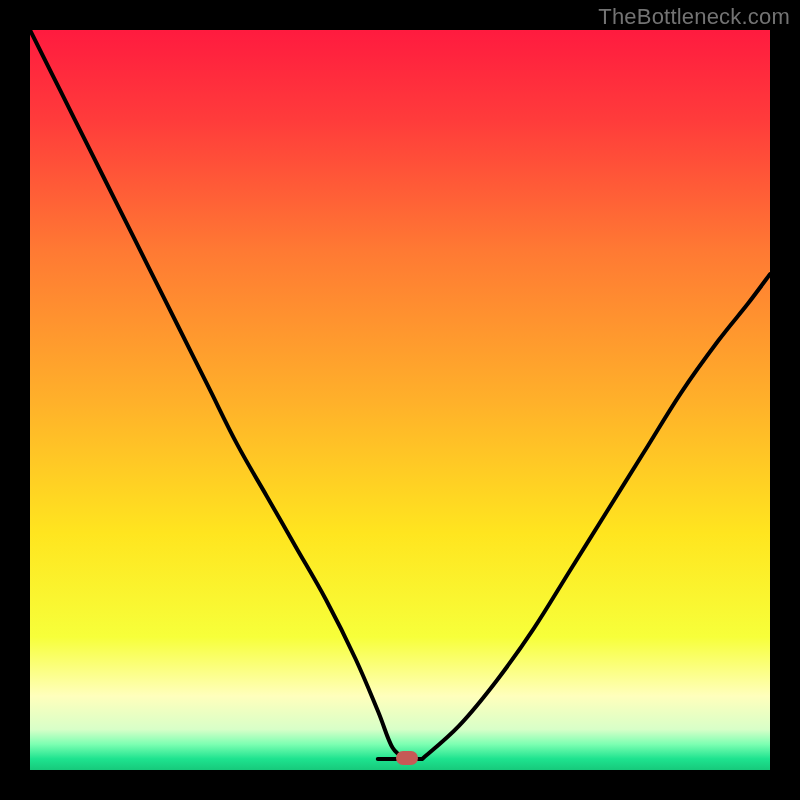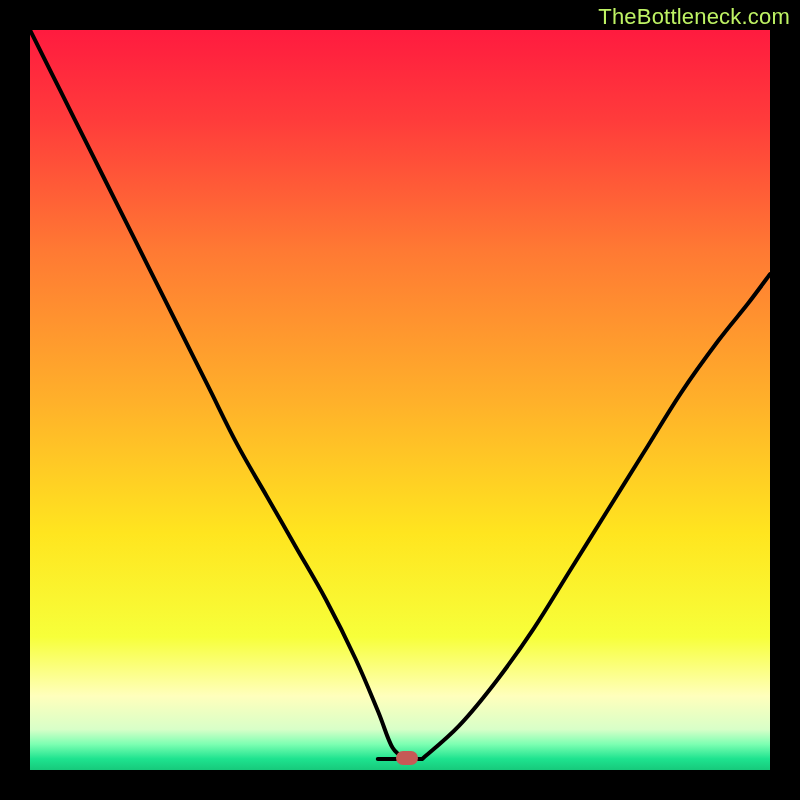--- a/index.html
+++ b/index.html
@@ -24,21 +24,21 @@
     left: 30px;
     top: 30px;
     width: 740px;
     height: 740px;
     overflow: hidden;
   }
   .credit {
     position: absolute;
     top: 4px;
     right: 10px;
-    color: #bef264;
+    color: #737373;
     font-size: 22px;
     font-weight: 500;
     letter-spacing: 0.2px;
   }
   .marker {
     position: absolute;
     width: 22px;
     height: 14px;
     border-radius: 7px;
     transform: translate(-50%, -50%);

